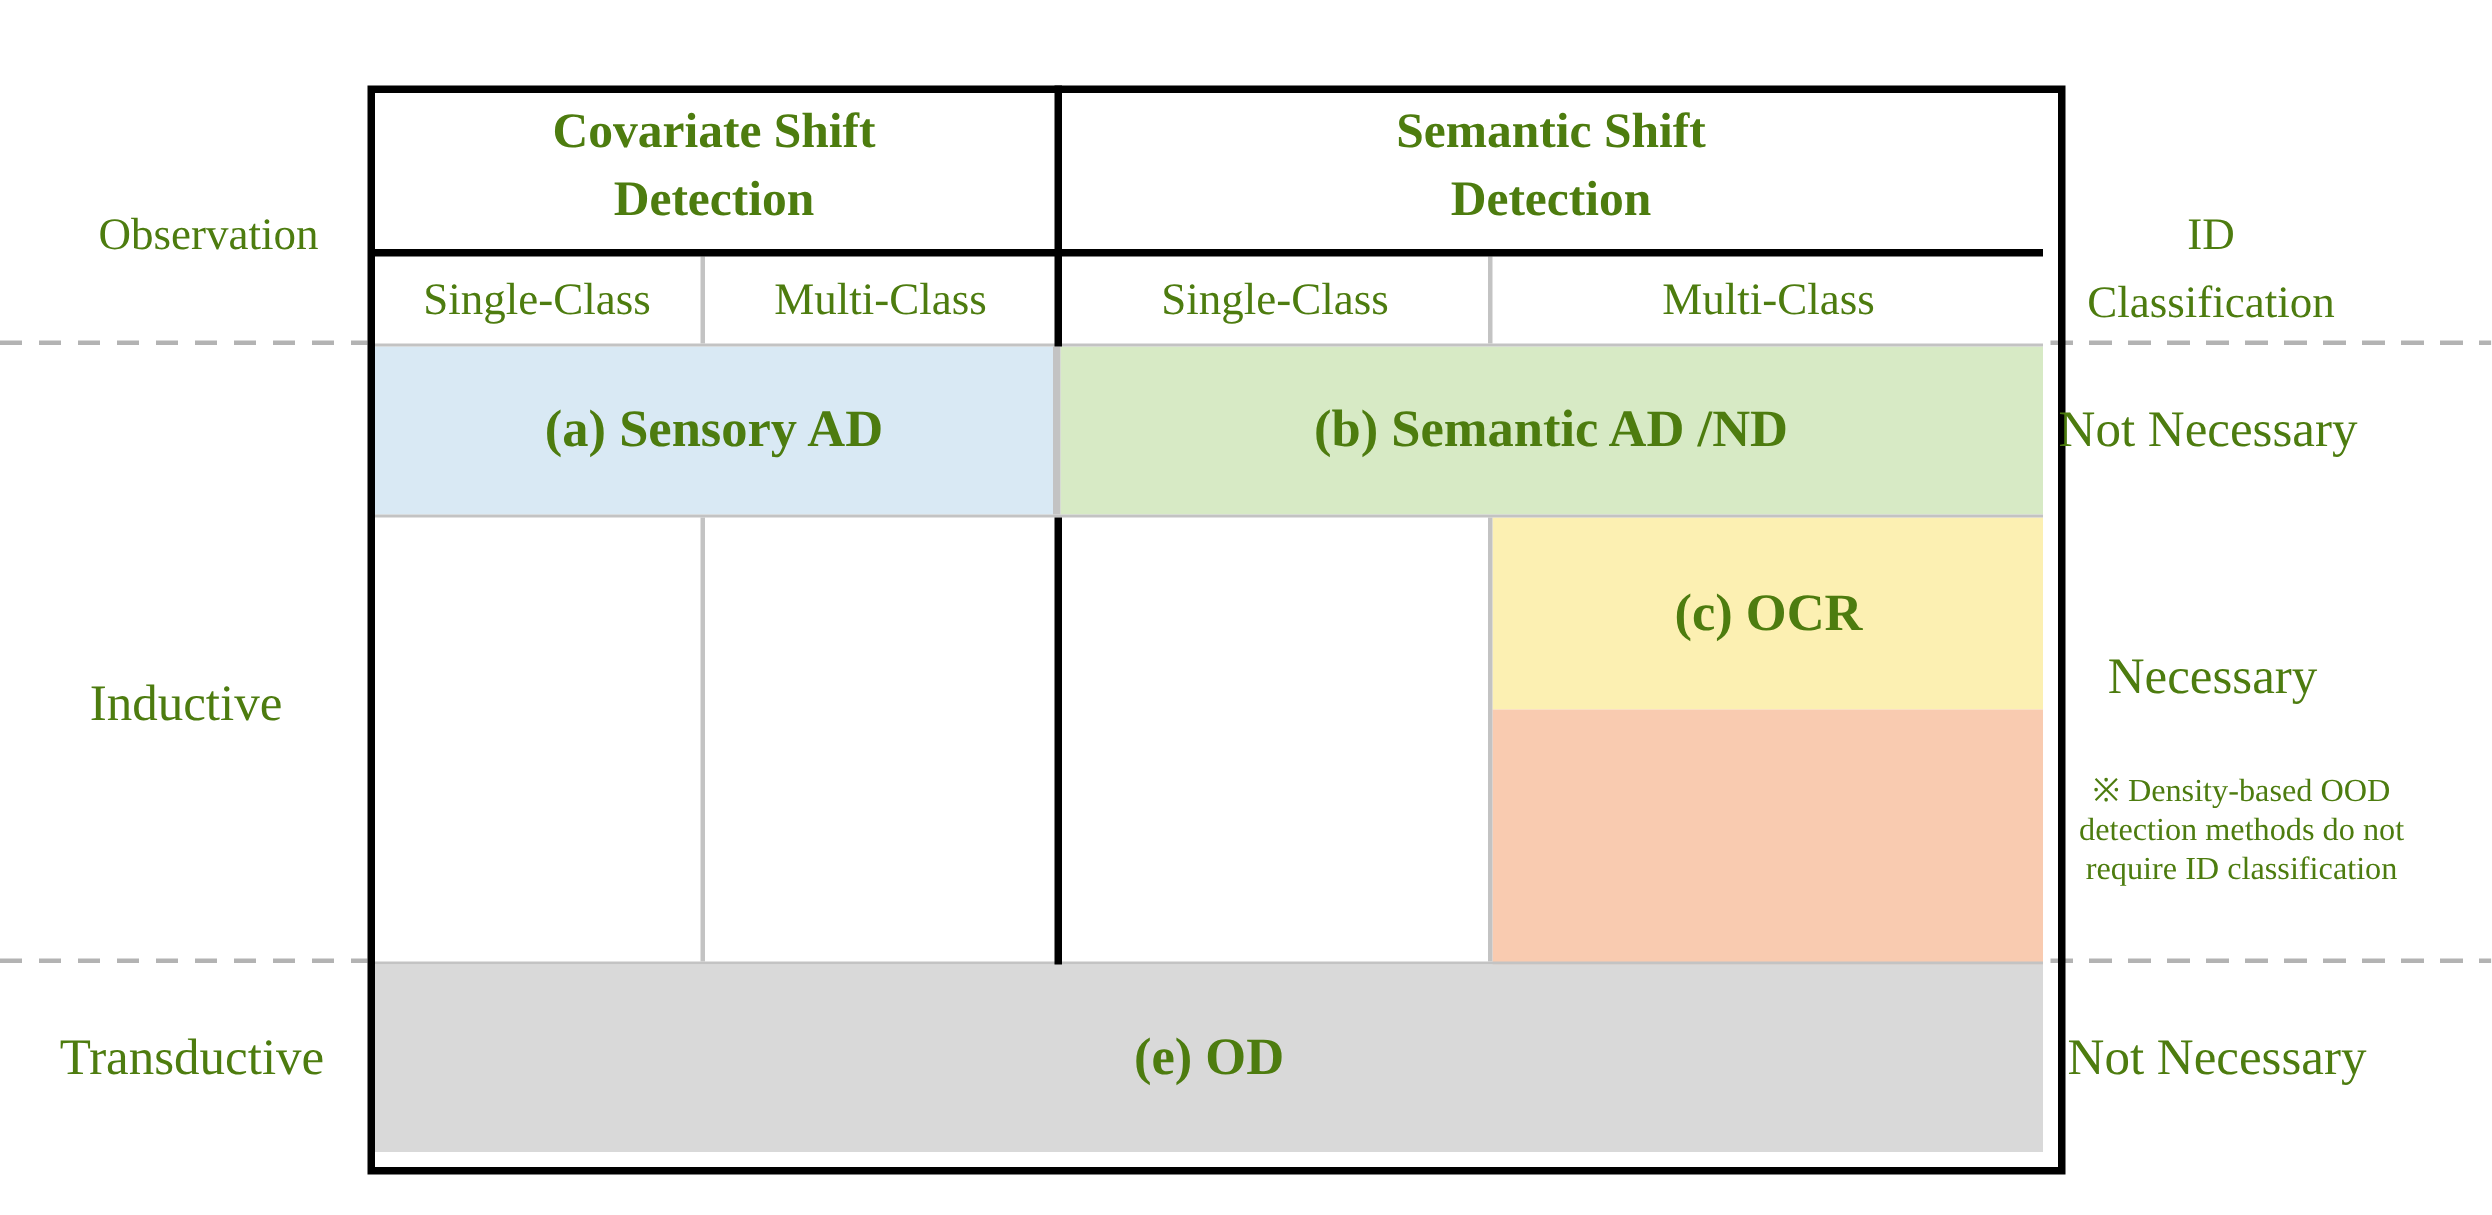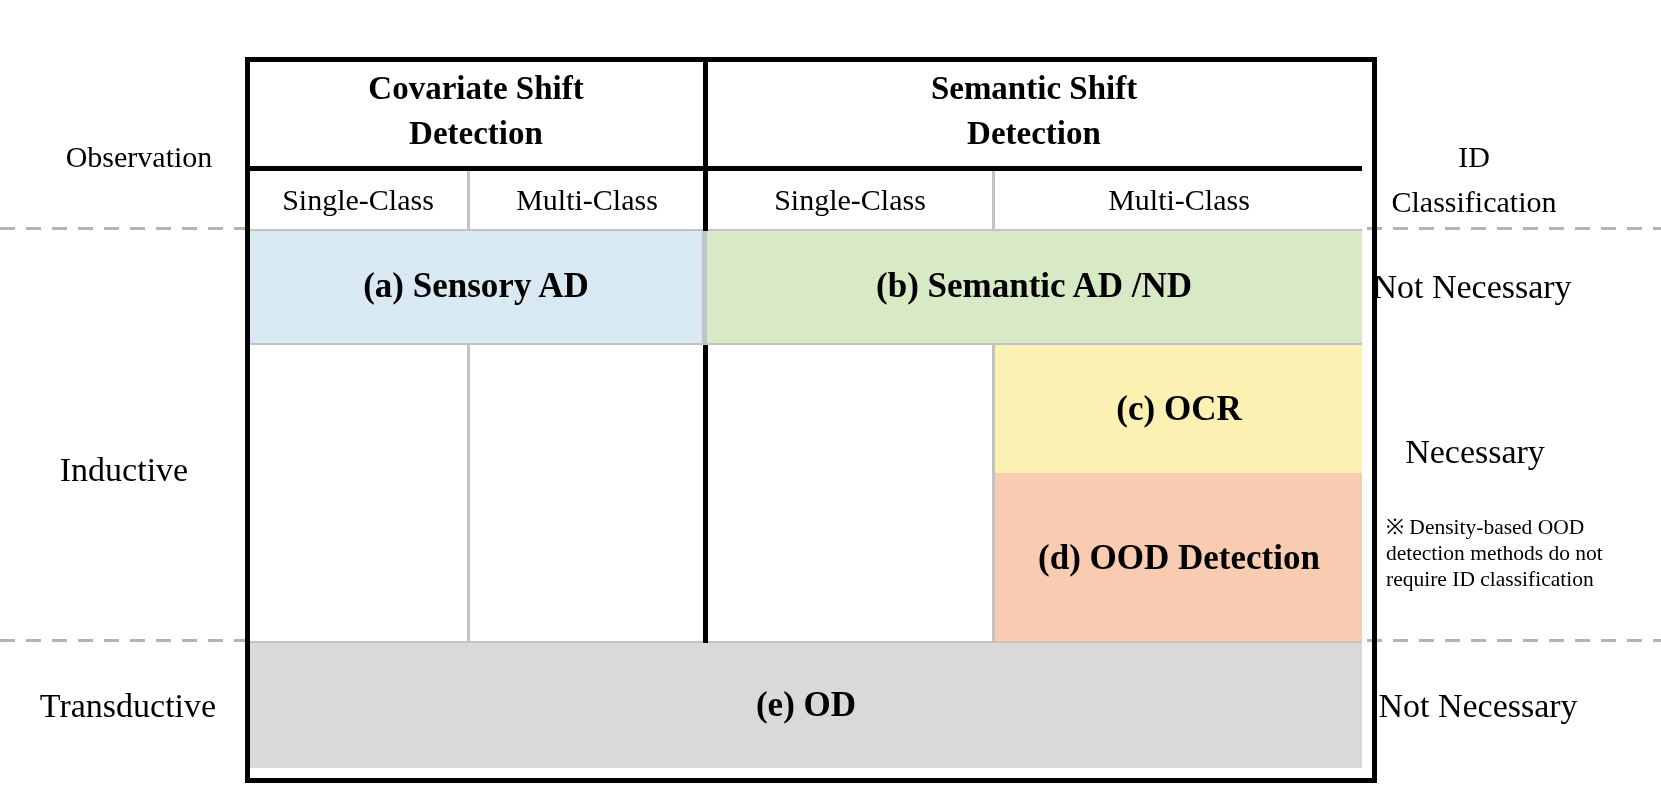--- a/index.html
+++ b/index.html
@@ -1,21 +1,21 @@
 <!DOCTYPE html>
 <html><head>
 <meta charset="utf-8">
 <style>
   html,body{margin:0;padding:0;background:#ffffff;}
   .canvas{
     position:relative;
     width:1661px;height:810px;
     background:#ffffff;
     font-family:"Liberation Serif","DejaVu Serif",serif;
-    color:#000000;
+    color:#4d7c0f;
     overflow:hidden;
   }
   
   .hline{position:absolute;background:#c3c3c3;}
   .vline{position:absolute;background:#c3c3c3;}
   .blackline{position:absolute;background:#000;}
   .dash{
     position:absolute;height:3px;
     background:repeating-linear-gradient(90deg,#b3b3b3 0 15px,transparent 15px 26px);
   }
@@ -92,25 +92,24 @@
   <div class="txt big" style="left:8px;top:684px;width:240px;">Transductive</div>
 
   <div class="txt side-hdr" style="left:1334px;top:134px;width:280px;">
     <div>ID</div>
     <div>Classification</div>
   </div>
   <div class="txt big" style="left:1332px;top:265px;width:280px;">Not Necessary</div>
   <div class="txt big" style="left:1335px;top:430px;width:280px;">Necessary</div>
   <div class="txt big" style="left:1338px;top:684px;width:280px;">Not Necessary</div>
 
-  <div class="note" style="left:1386px;top:514px;">
+  <div class="note" style="left:1386px;top:514px;text-align:center;">
     <div>※ Density-based OOD</div>
     <div>detection methods do not</div>
     <div>require ID classification</div>
   </div>
 
   <div class="txt region-label" style="left:276px;top:265px;width:400px;">(a) Sensory AD</div>
   <div class="txt region-label" style="left:1029px;top:388px;width:300px;">(c) OCR</div>
   <div class="txt region-label" style="left:784px;top:265px;width:500px;">(b) Semantic AD /ND</div>
-  <div class="txt region-label" style="left:979px;top:537px;width:400px;">(d) OOD Detection</div>
   <div class="txt region-label" style="left:656px;top:684px;width:300px;">(e) OD</div>
 
 </div>
 
 </body></html>

